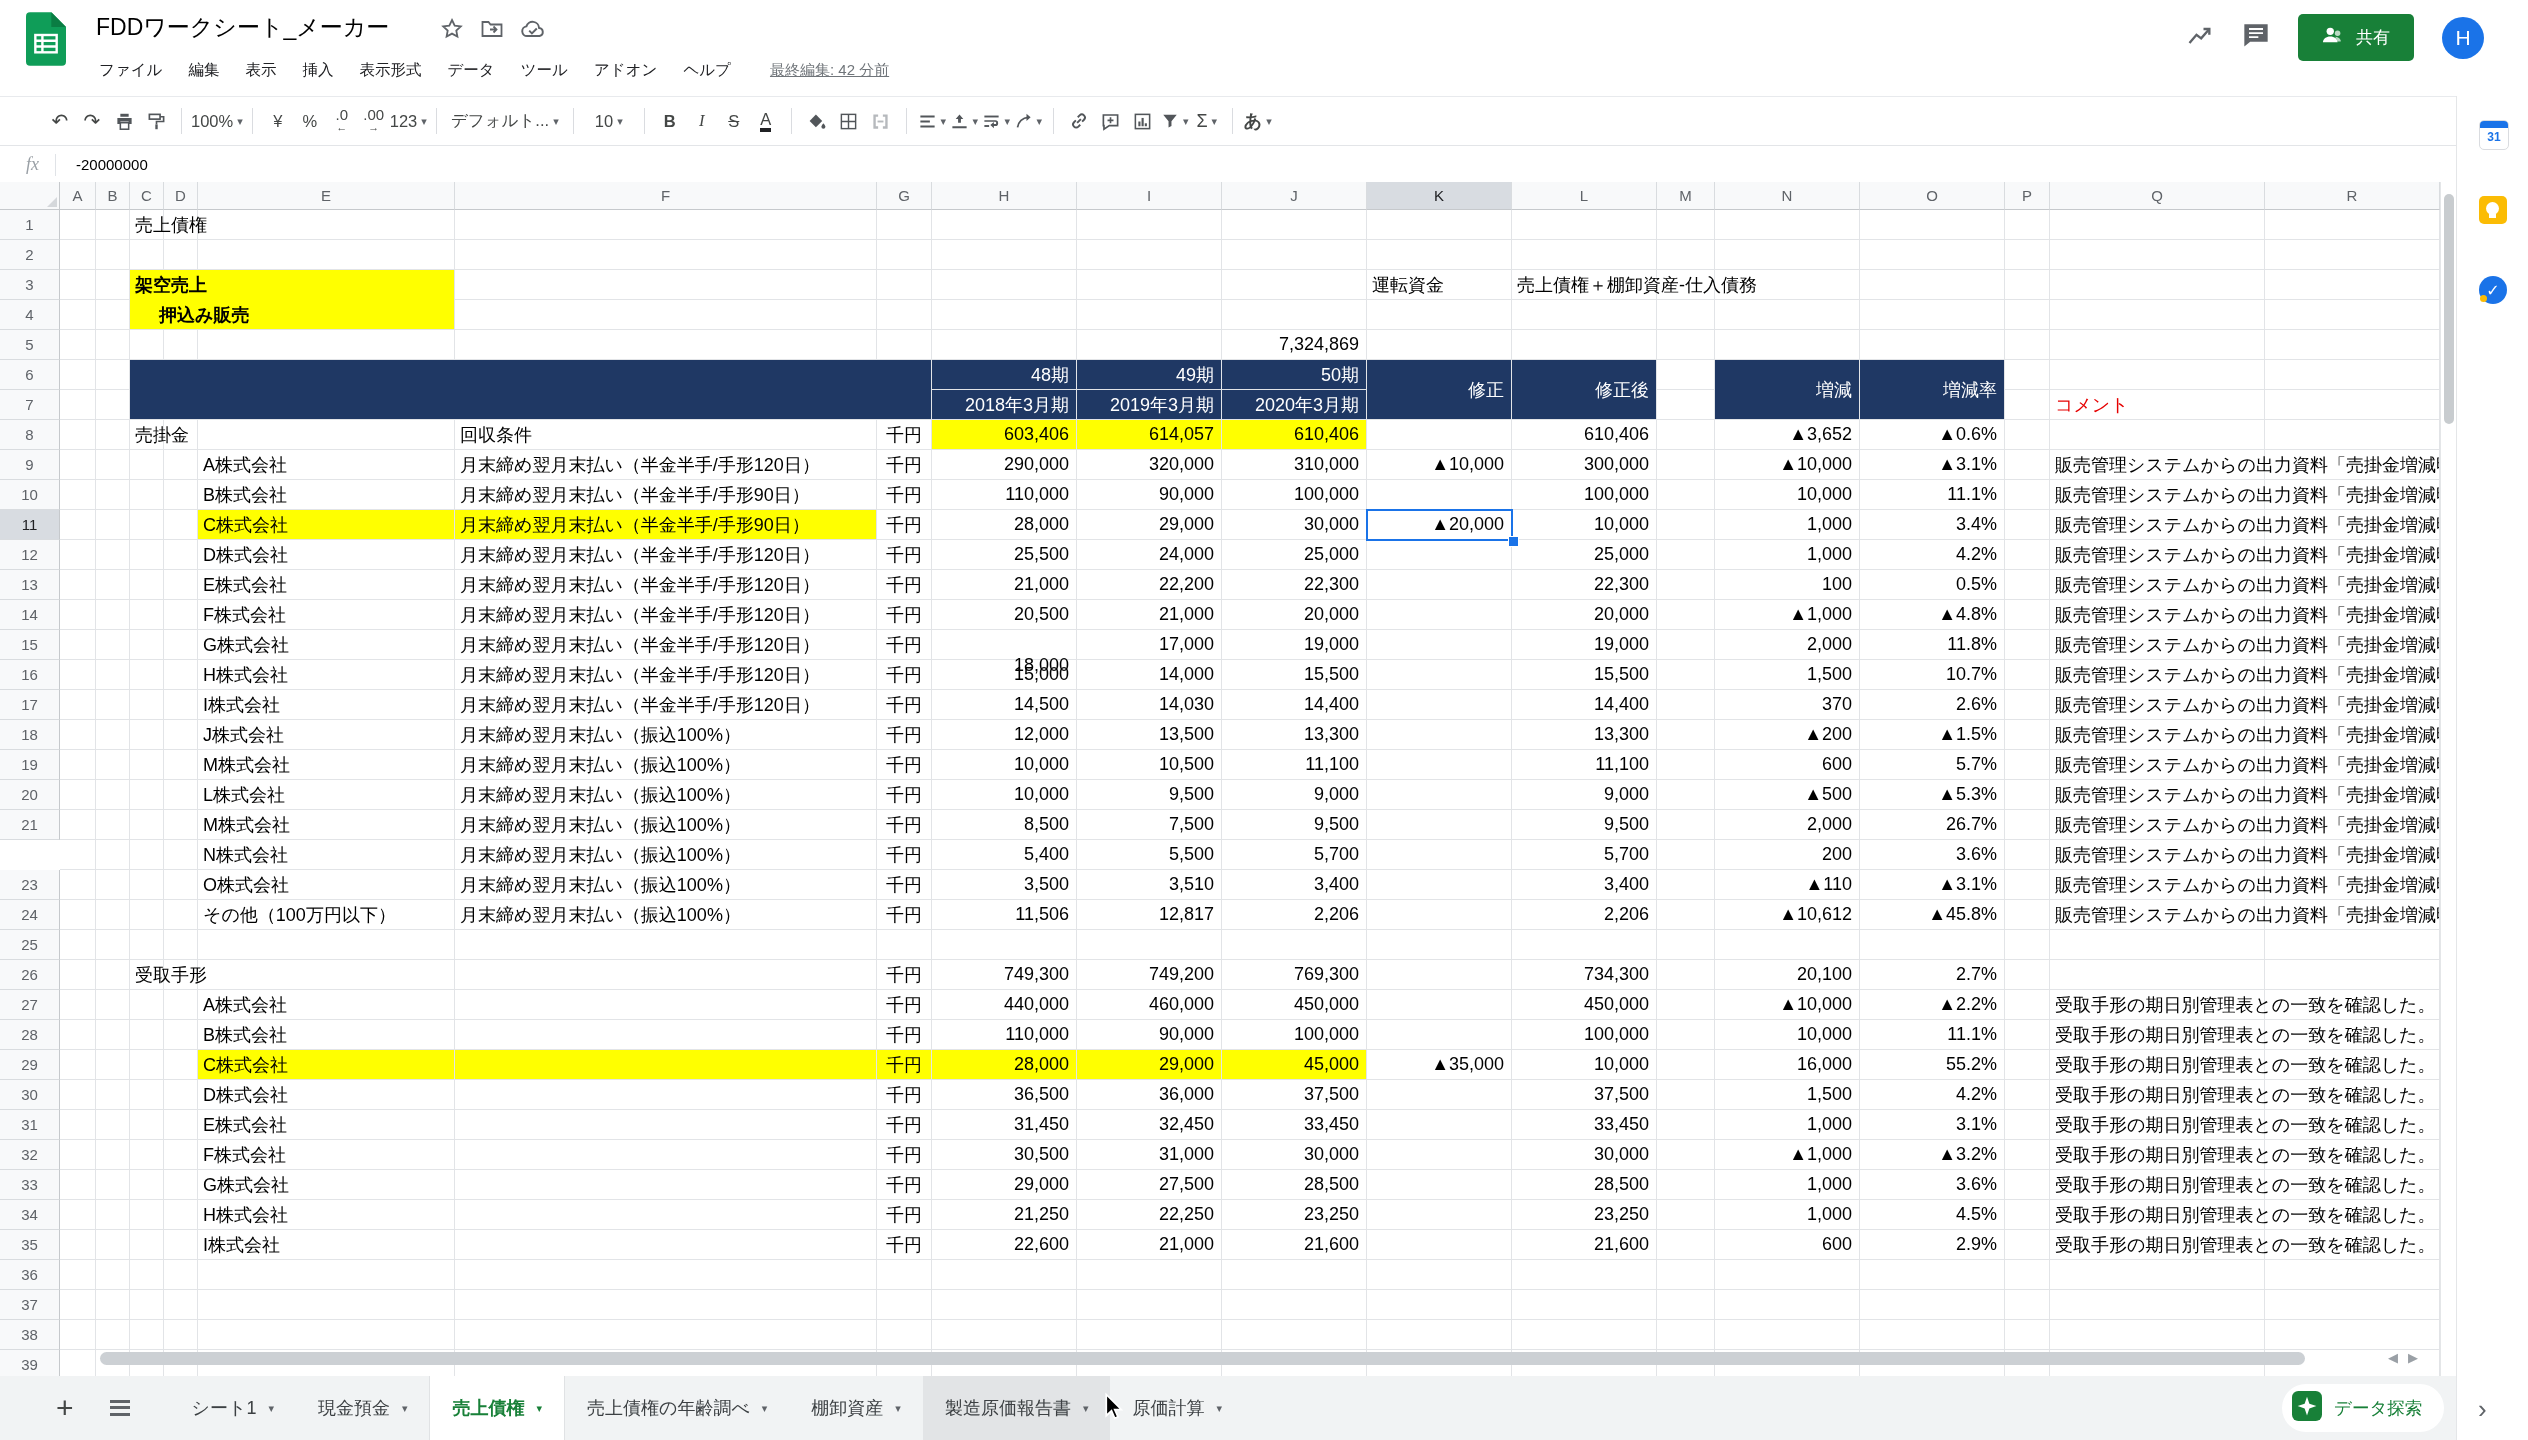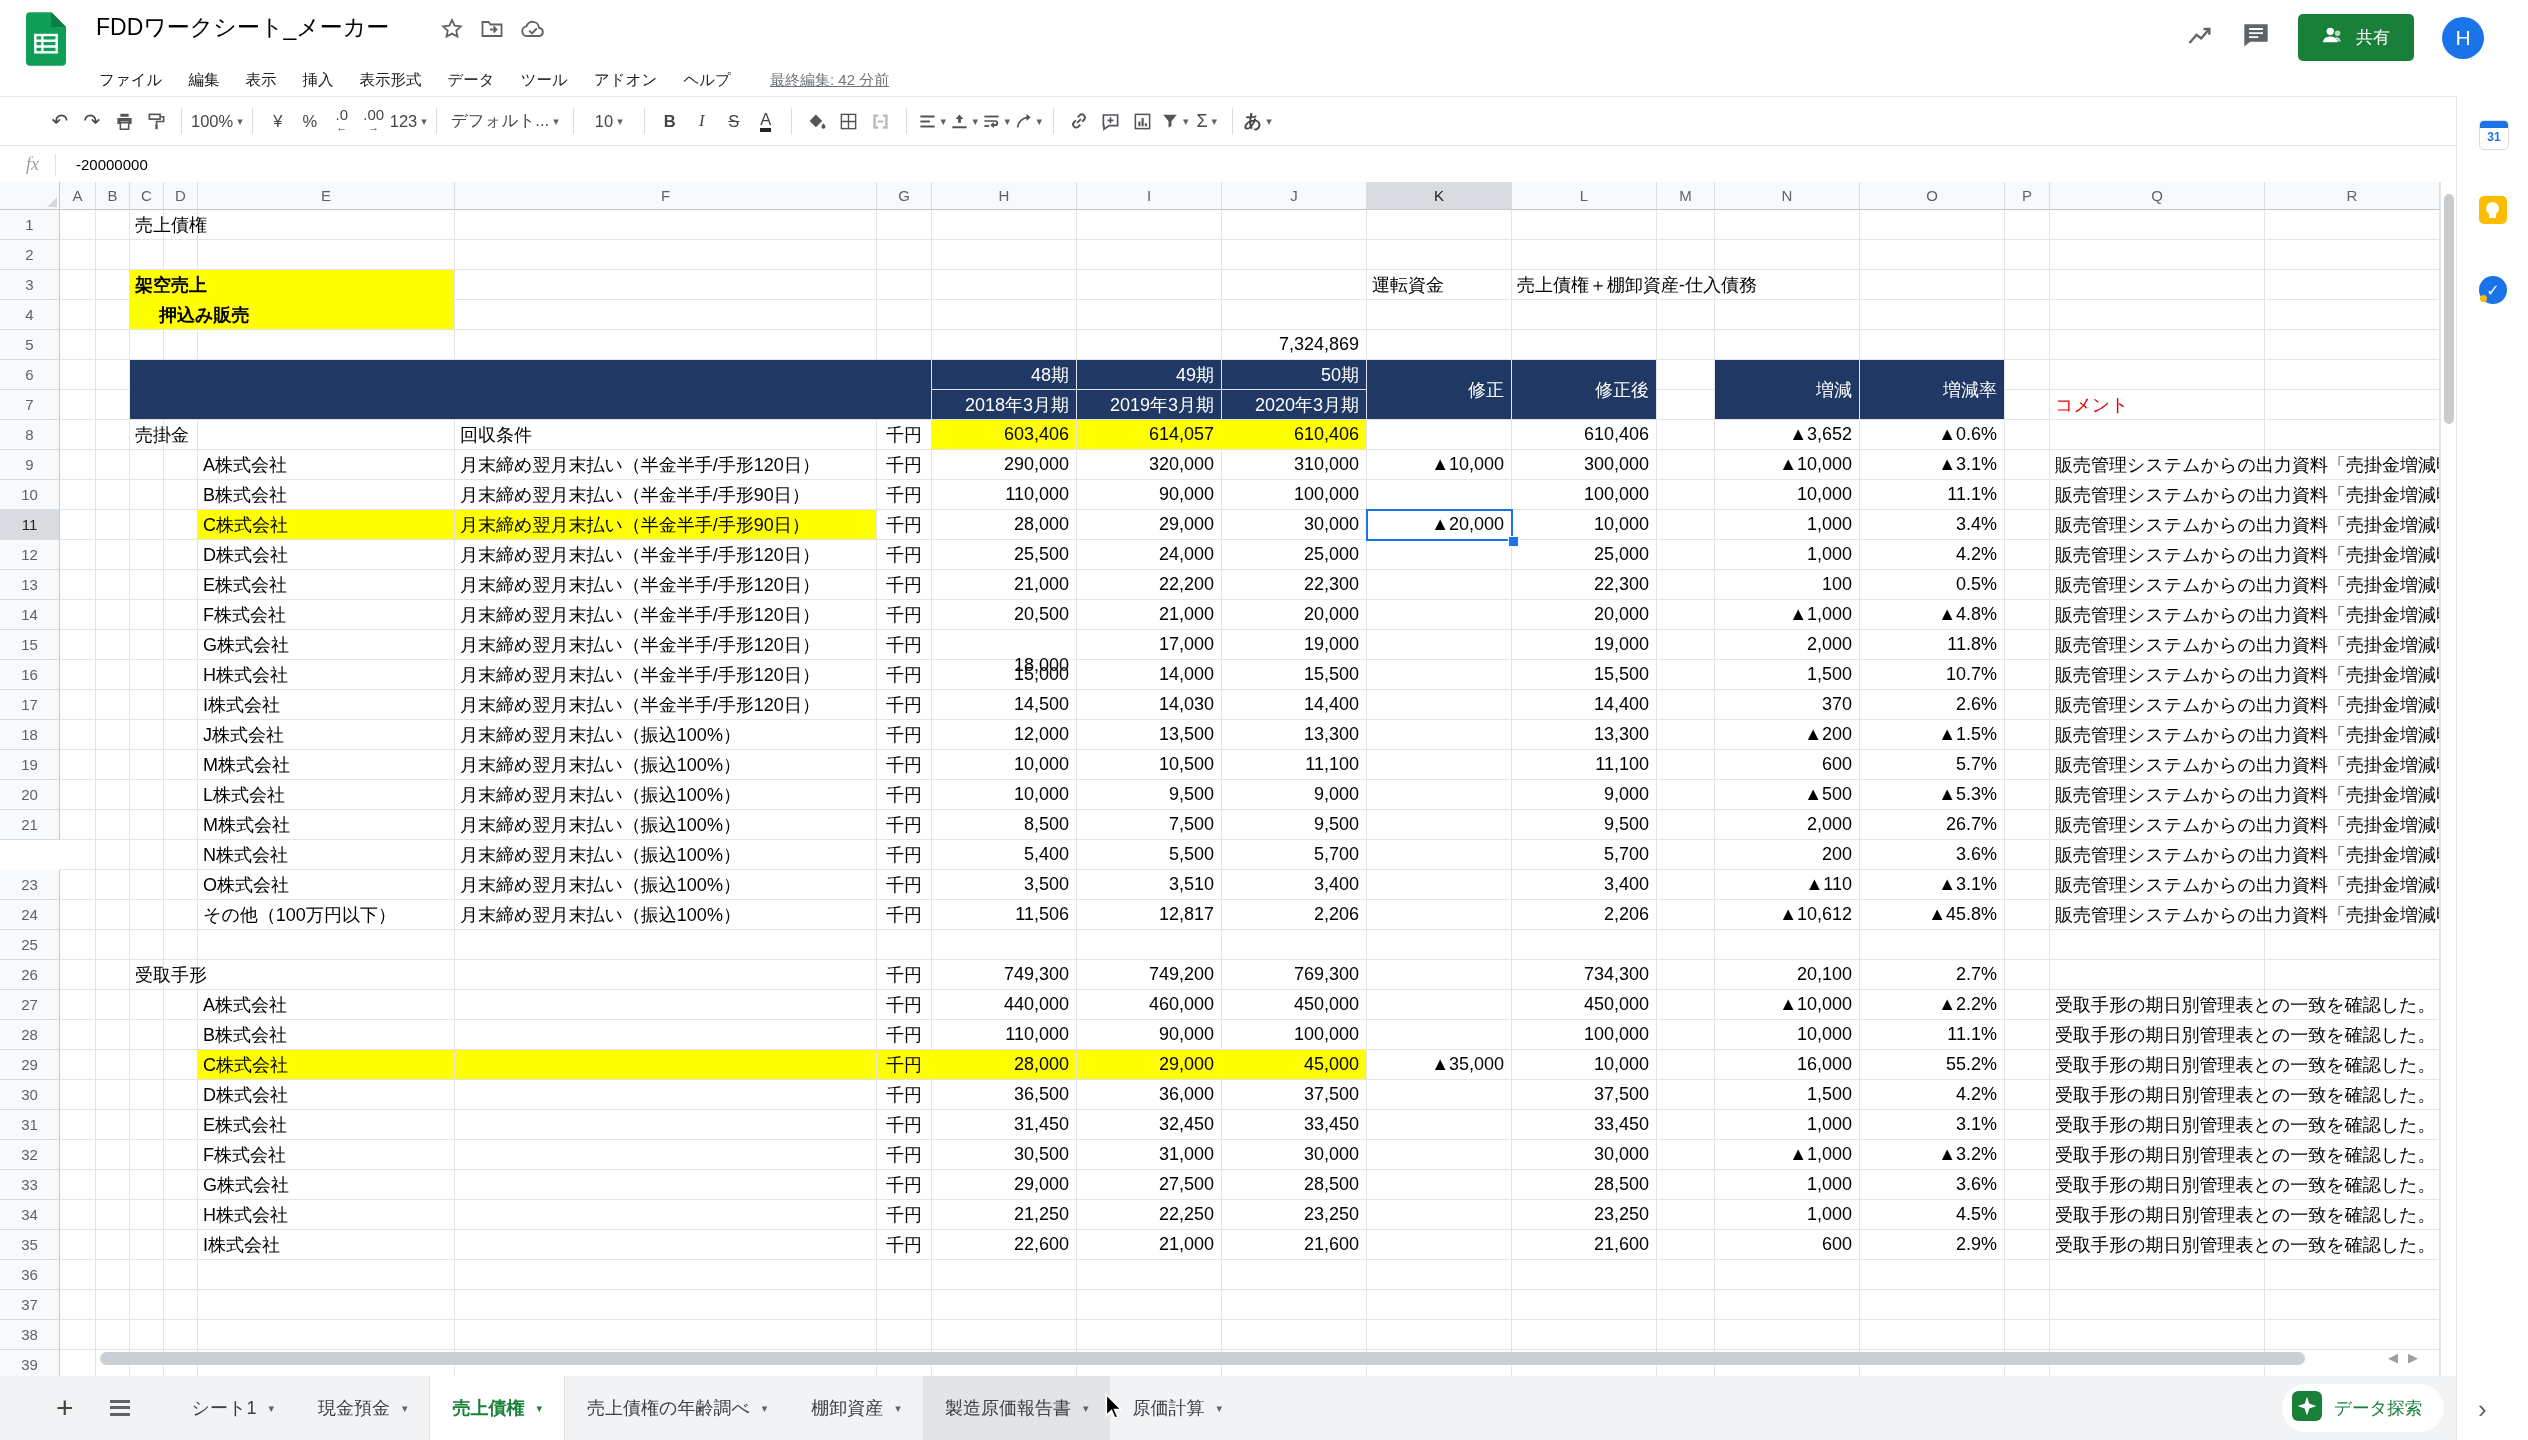--- a/index.html
+++ b/index.html
@@ -2,21 +2,21 @@
 <html><head>
 <meta charset="utf-8">
 <style>
   html,body{margin:0;padding:0;width:2528px;height:1440px;overflow:hidden;background:#fff;
     font-family:"Liberation Sans","DejaVu Sans",sans-serif;color:#202124;}
   
   #topbar{position:absolute;left:0;top:0;width:2528px;height:96px;background:#fff;}
   #logo{position:absolute;left:26px;top:12px;width:40px;height:54px;}
   #doc-title{position:absolute;left:96px;top:12px;font-size:23px;color:#000;white-space:nowrap;}
   #title-icons{position:absolute;left:440px;top:16px;display:flex;gap:16px;align-items:center;}
-  #menubar{position:absolute;left:86px;top:64px;display:flex;align-items:center;font-size:15.5px;color:#202124;}
+  #menubar{position:absolute;left:86px;top:54px;display:flex;align-items:center;font-size:15.5px;color:#202124;}
   .menu-item{padding:6px 13px;border-radius:4px;white-space:nowrap;}
   #last-edit{margin-left:26px;color:#70757a;text-decoration:underline;white-space:nowrap;font-size:15px;}
   #top-right{position:absolute;right:44px;top:14px;display:flex;align-items:center;gap:28px;}
   .share-btn{display:flex;align-items:center;gap:12px;background:#188038;color:#fff;font-size:17px;
     padding:10px 24px;border-radius:5px;white-space:nowrap;}
   .avatar{width:42px;height:42px;border-radius:50%;background:#1a73e8;color:#fff;display:flex;
     align-items:center;justify-content:center;font-size:21px;}
   
   #toolbar{position:absolute;left:0;top:96px;width:2528px;height:50px;background:#fff;
     border-top:1px solid #e8eaed;border-bottom:1px solid #e3e5e8;display:flex;align-items:center;

